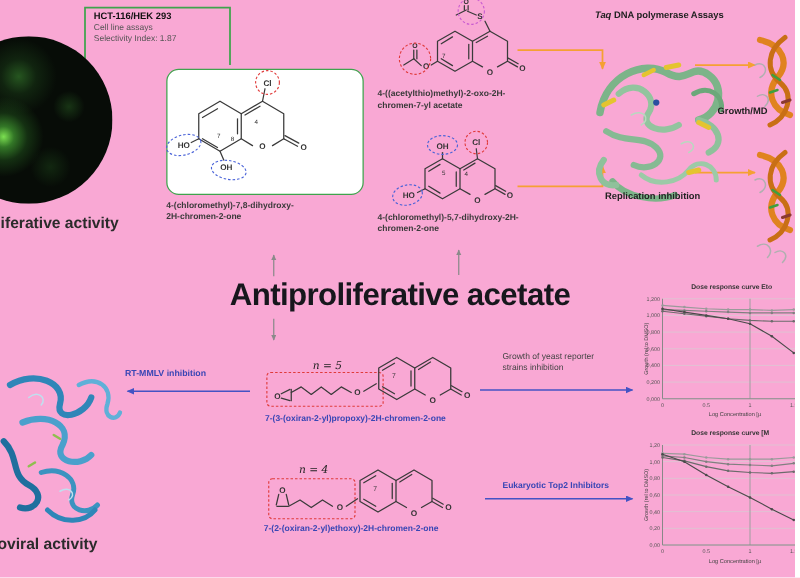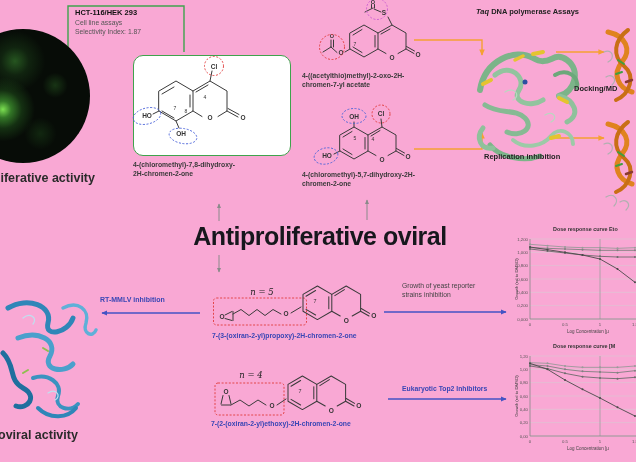--- a/index.html
+++ b/index.html
@@ -197,21 +197,21 @@
       <path d="M50,72 C60,66 66,76 58,80" stroke="#b9d8c0" stroke-width="1.2"></path>
       <path d="M90,95 C98,90 104,98 96,102" stroke="#b9d8c0" stroke-width="1.2"></path>
       <path d="M78,34 l10,-2" stroke="#e4c42f" stroke-width="4"></path>
       <path d="M104,78 l8,4" stroke="#e4c42f" stroke-width="4"></path>
       <path d="M36,60 l-8,4" stroke="#e4c42f" stroke-width="4"></path>
       <path d="M96,118 l8,-2" stroke="#e4c42f" stroke-width="4"></path>
       <path d="M60,40 l8,-4" stroke="#e4c42f" stroke-width="3.5"></path>
       <circle cx="70" cy="62" r="2.5" fill="#2b4fa0" stroke="none"></circle>
     </g>
   </svg>
-  <div class="abs ann" style="left:574px;top:84px">Docking/MD</div>
+  <div class="abs ann" style="left:574px;top:84px">Growth/MD</div>
   <div class="abs ann" style="left:484px;top:152px">Replication inhibition</div>
 
   <svg class="abs" style="left:598px;top:22px" width="42" height="90">
     <g class="ribbon">
       <path d="M10,10 C28,14 34,28 24,40 C14,52 20,66 34,70" stroke="#e0831f" stroke-width="5"></path>
       <path d="M30,8 C16,18 14,34 26,44 C38,54 32,72 18,78" stroke="#c96f15" stroke-width="4"></path>
       <path d="M6,30 C14,26 18,36 10,40" stroke="#b0b0b0" stroke-width="1.2"></path>
       <path d="M8,55 c6,-4 12,2 6,8" stroke="#b0b0b0" stroke-width="1.2"></path>
       <path d="M20,38 l6,4" stroke="#3f9f3f" stroke-width="2"></path>
       <path d="M24,50 l-6,2" stroke="#3f9f3f" stroke-width="2"></path>
@@ -224,21 +224,21 @@
       <path d="M30,10 C16,20 14,36 26,46 C38,56 32,74 18,80" stroke="#c96f15" stroke-width="4"></path>
       <path d="M6,32 C14,28 18,38 10,42" stroke="#b0b0b0" stroke-width="1.2"></path>
       <path d="M8,85 c8,-5 14,3 8,9" stroke="#b0b0b0" stroke-width="1.2"></path>
       <path d="M22,90 c6,-4 12,2 6,8" stroke="#b0b0b0" stroke-width="1.2"></path>
       <path d="M20,40 l6,4" stroke="#3f9f3f" stroke-width="2"></path>
       <path d="M24,52 l-6,2" stroke="#3f9f3f" stroke-width="2"></path>
       <path d="M28,62 l6,-2" stroke="#8b3a2f" stroke-width="2.5"></path>
     </g>
   </svg>
 
-  <div class="abs bigtitle" style="left:165px;top:222px;width:310px">Antiproliferative oviral</div>
+  <div class="abs bigtitle" style="left:165px;top:222px;width:310px">Antiproliferative acetate</div>
 
   <div class="abs ann lbl-blue" style="left:100px;top:296px;font-size:7px;color:var(--blue-text)">RT-MMLV inhibition</div>
 
   <svg class="abs" style="left:210px;top:283px" width="185" height="55">
     <text class="nlab" x="52" y="12">n = 5</text>
     <rect class="dashred" x="3.5" y="15" width="93" height="27" rx="3"></rect>
     <g class="bond">
       <line x1="15" y1="32" x2="22" y2="28.5"></line>
         <line x1="15" y1="35.5" x2="22" y2="37.5"></line>
         <line x1="23" y1="28.5" x2="23" y2="37.5"></line>

